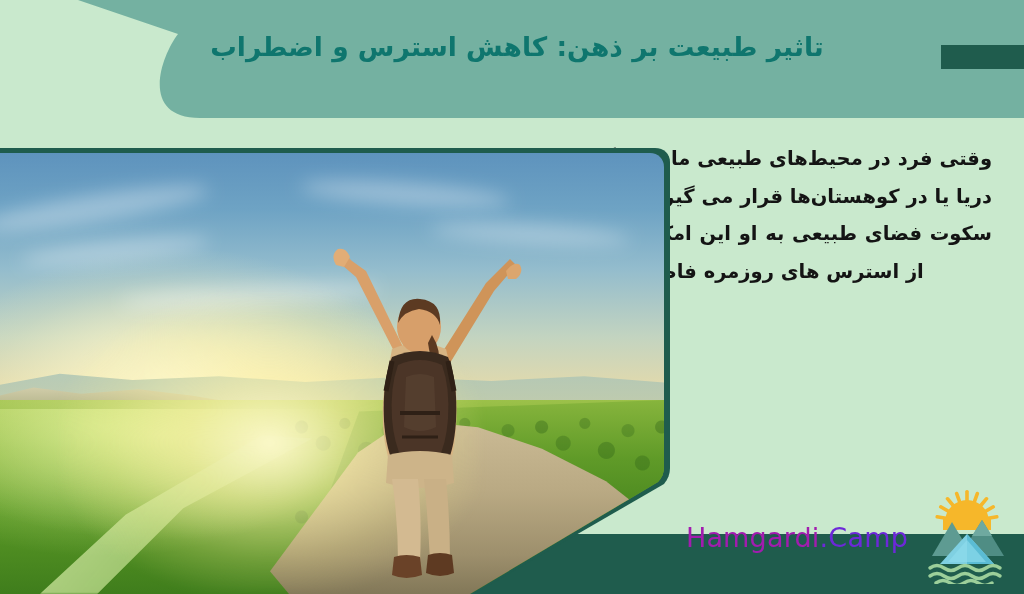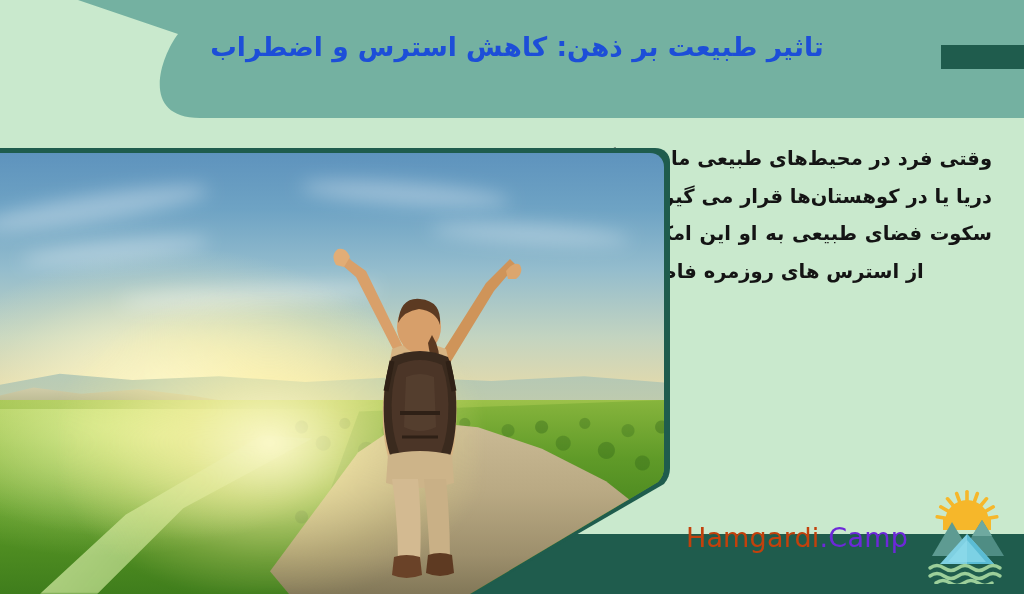--- a/index.html
+++ b/index.html
@@ -34,21 +34,21 @@
 
   .header-title {
     position: absolute;
     z-index: 4;
     top: 30px;
     right: 0;
     left: 0;
     text-align: center;
     padding-right: 140px;
     padding-left: 150px;
-    color: #1d4ed8;
+    color: #0f766e;
     font-size: 26.5px;
     font-weight: bold;
     letter-spacing: 0px;
     line-height: 1.3;
     direction: rtl;
     white-space: nowrap;
   }
 
   .header-accent {
     position: absolute;
@@ -237,21 +237,21 @@
     gap: 16px;
     direction: ltr;
   }
   .logo-text {
     font-size: 27px;
     font-weight: 500;
     letter-spacing: 0.2px;
     line-height: 1;
     white-space: nowrap;
   }
-  .logo-text .part-a { color: #c2410c; }
+  .logo-text .part-a { color: #a21caf; }
   .logo-text .part-b { color: #6d28d9; }
   .logo-mark { width: 86px; height: 96px; display: block; margin-bottom: 2px; }
 </style>
 </head>
 <body>
 
 <div class="banner">
 
   <div class="header-band"></div>
   <div class="header-accent"></div>

